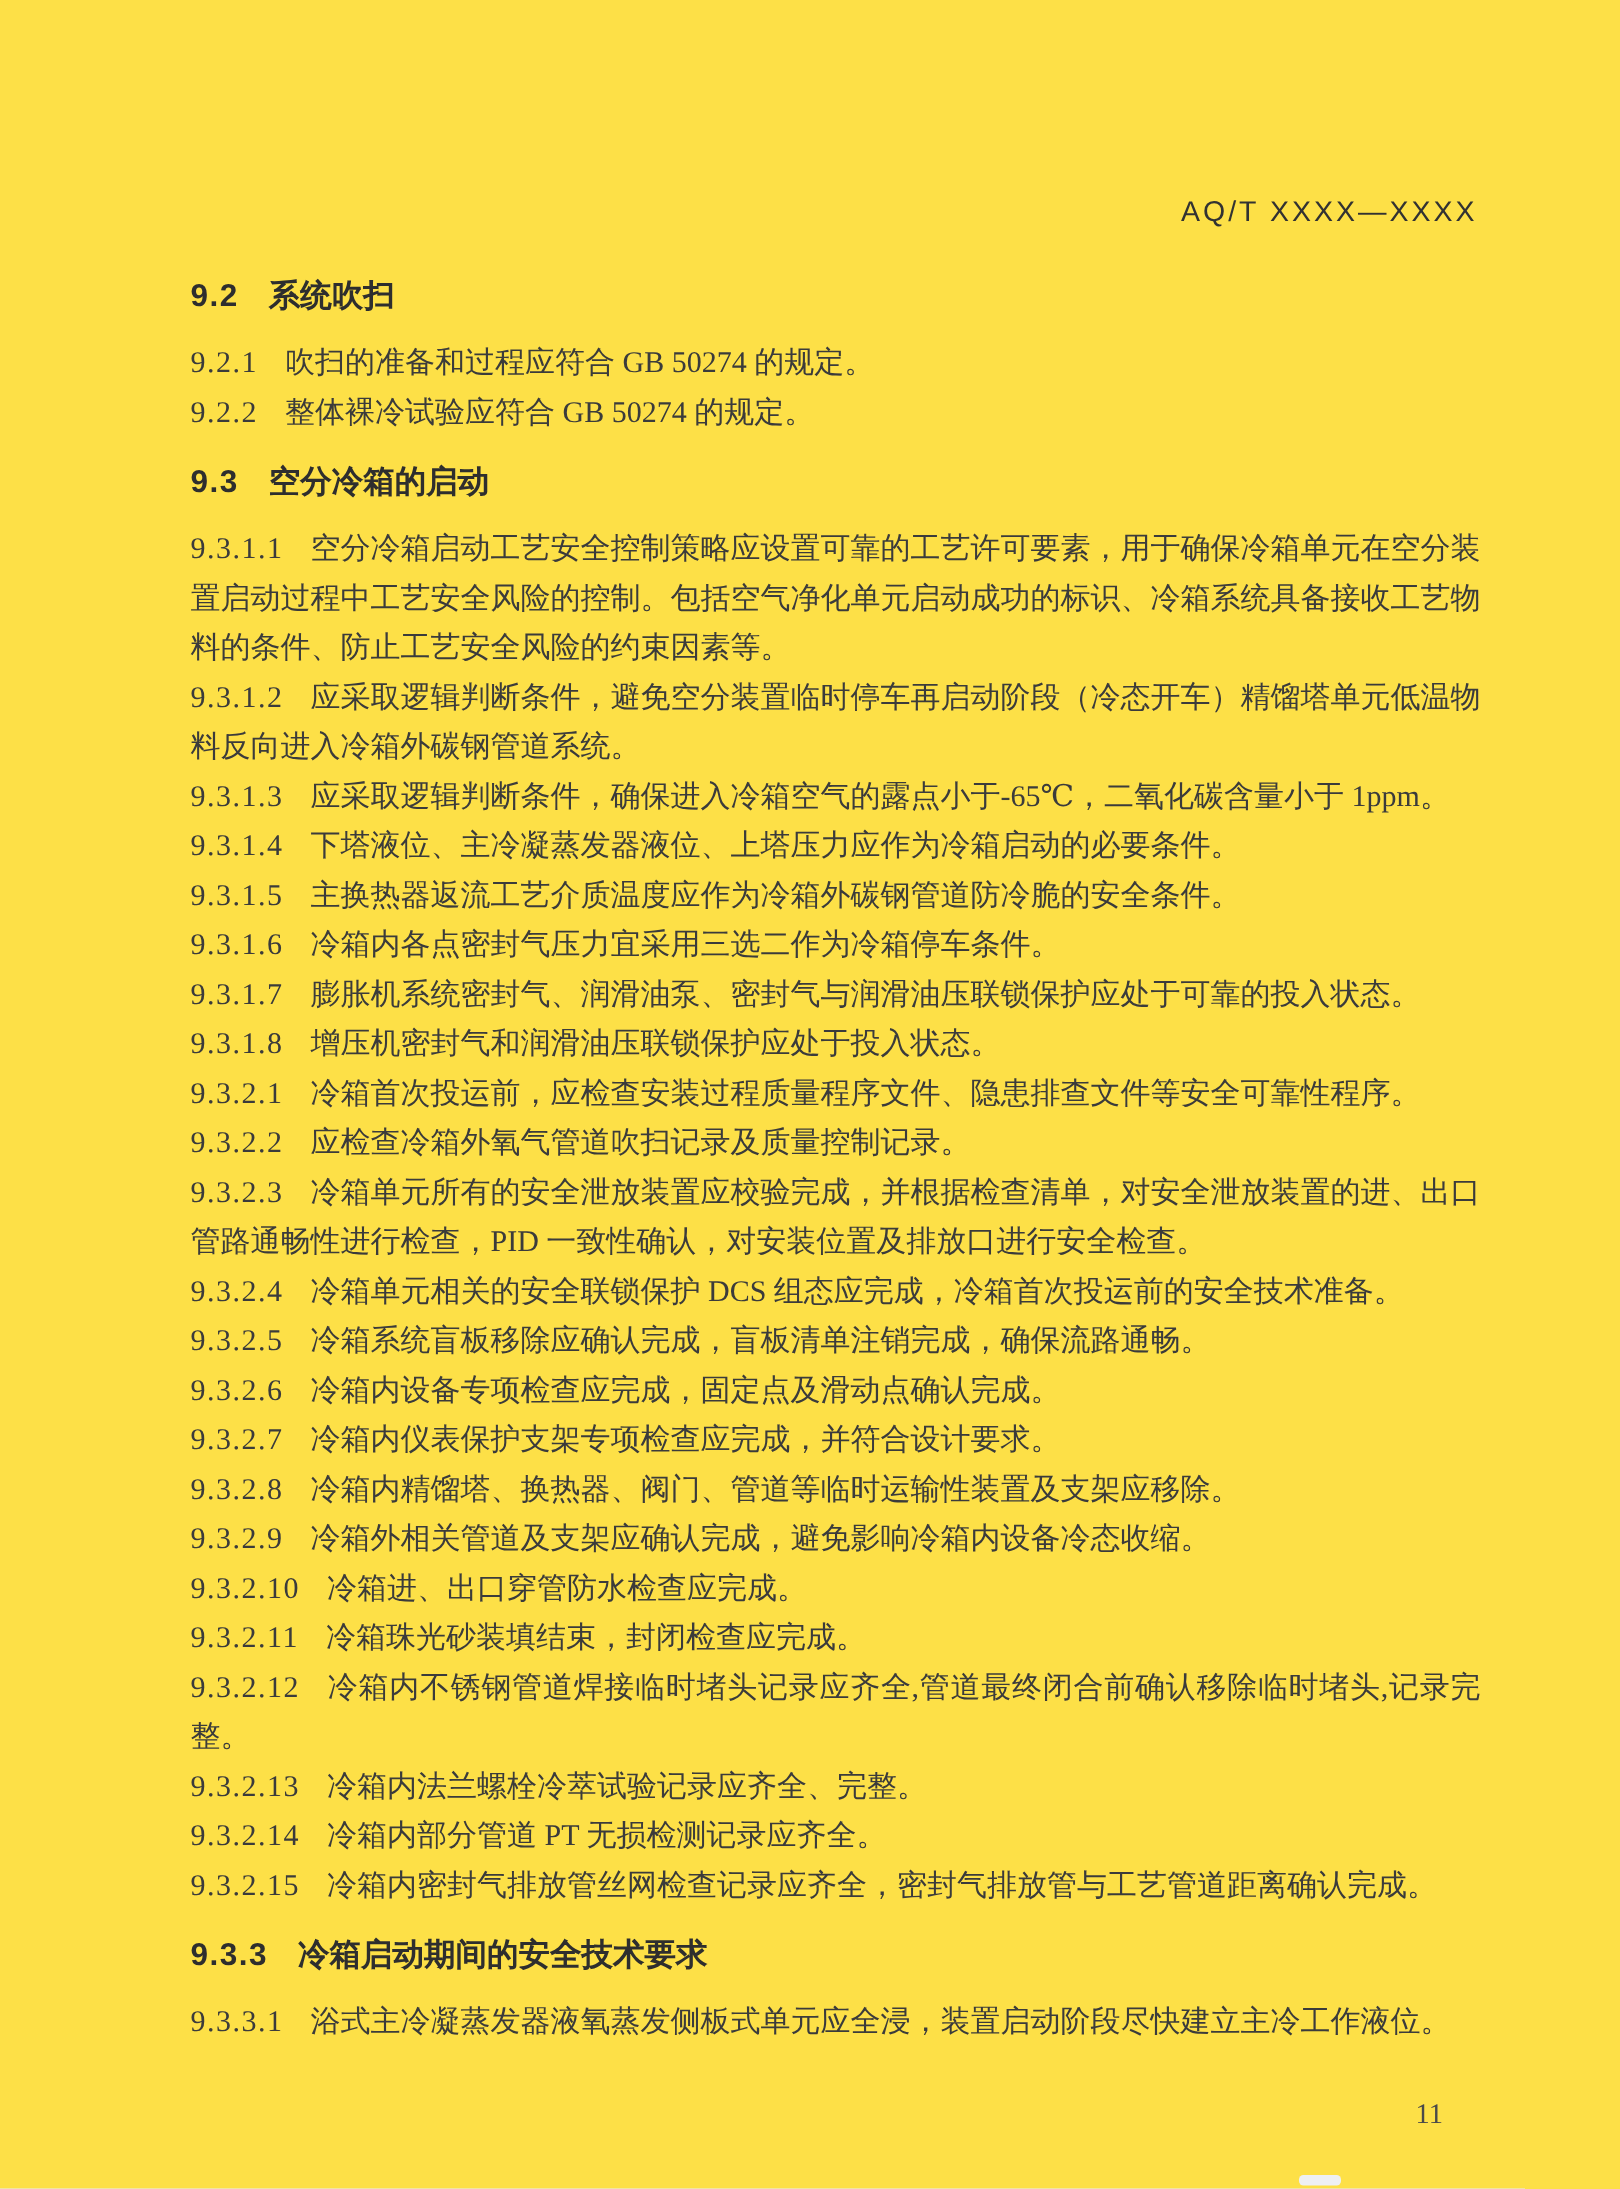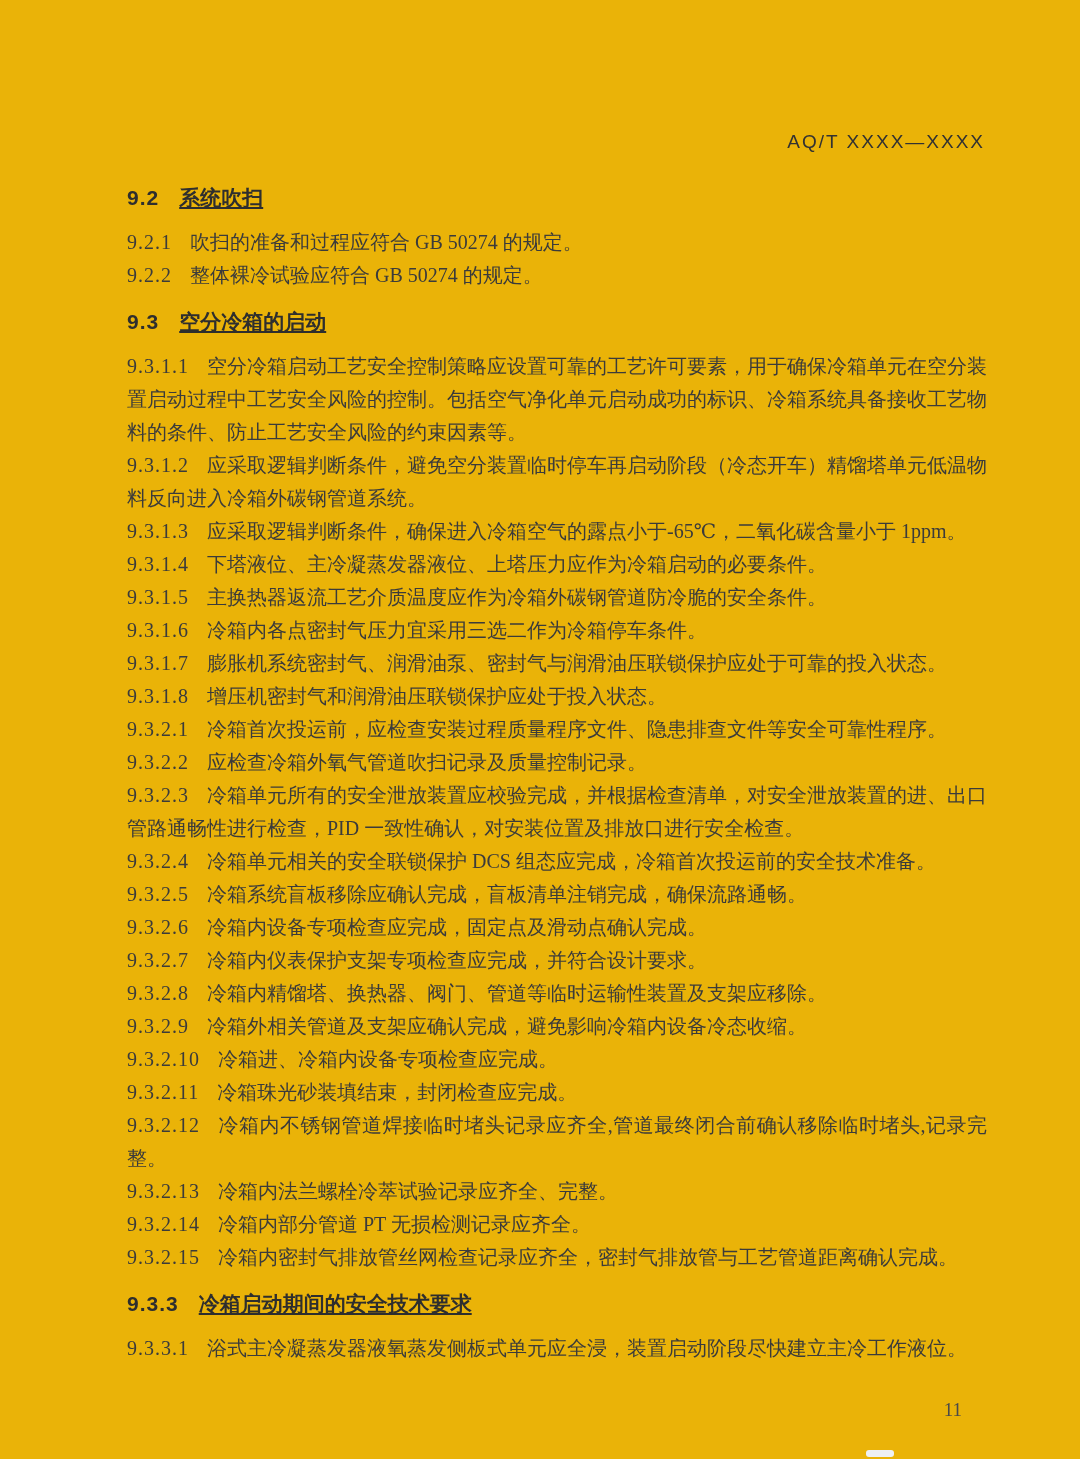--- a/index.html
+++ b/index.html
@@ -5,21 +5,21 @@
   html, body {
     margin: 0;
     padding: 0;
     background: #e9e9e9;
   }
   .page {
     position: relative;
     width: 1080px;
     height: 1459px;
     margin: 0 auto;
-    background: #eab308;
+    background: #fde047;
     overflow: hidden;
     color: #3b3b3b;
     font-family: "Liberation Serif", "DejaVu Serif", serif;
   }
   .doc-ref {
     position: absolute;
     top: 131px;
     right: 95px;
     font-family: "Liberation Sans", "DejaVu Sans", sans-serif;
     font-size: 19px;
@@ -52,21 +52,20 @@
   }
   .h2, .h3 {
     font-family: "Liberation Sans", "DejaVu Sans", sans-serif;
     font-weight: 700;
     font-size: 21px;
     line-height: 33px;
     color: #2e2e2e;
     margin-top: 13px;
     margin-bottom: 12px;
     text-align: left;
-    text-decoration: underline;
   }
   .h2 .num, .h3 .num {
     margin-right: 20px;
   }
   .page-number {
     position: absolute;
     top: 1399px;
     right: 118px;
     font-size: 19px;
     color: #4a4a4a;
@@ -102,21 +101,21 @@
       <div class="block para"><span class="num">9.3.1.8</span><span class="txt">增压机密封气和润滑油压联锁保护应处于投入状态。</span></div>
       <div class="block para"><span class="num">9.3.2.1</span><span class="txt">冷箱首次投运前，应检查安装过程质量程序文件、隐患排查文件等安全可靠性程序。</span></div>
       <div class="block para"><span class="num">9.3.2.2</span><span class="txt">应检查冷箱外氧气管道吹扫记录及质量控制记录。</span></div>
       <div class="block para"><span class="num">9.3.2.3</span><span class="txt">冷箱单元所有的安全泄放装置应校验完成，并根据检查清单，对安全泄放装置的进、出口管路通畅性进行检查，PID 一致性确认，对安装位置及排放口进行安全检查。</span></div>
       <div class="block para"><span class="num">9.3.2.4</span><span class="txt">冷箱单元相关的安全联锁保护 DCS 组态应完成，冷箱首次投运前的安全技术准备。</span></div>
       <div class="block para"><span class="num">9.3.2.5</span><span class="txt">冷箱系统盲板移除应确认完成，盲板清单注销完成，确保流路通畅。</span></div>
       <div class="block para"><span class="num">9.3.2.6</span><span class="txt">冷箱内设备专项检查应完成，固定点及滑动点确认完成。</span></div>
       <div class="block para"><span class="num">9.3.2.7</span><span class="txt">冷箱内仪表保护支架专项检查应完成，并符合设计要求。</span></div>
       <div class="block para"><span class="num">9.3.2.8</span><span class="txt">冷箱内精馏塔、换热器、阀门、管道等临时运输性装置及支架应移除。</span></div>
       <div class="block para"><span class="num">9.3.2.9</span><span class="txt">冷箱外相关管道及支架应确认完成，避免影响冷箱内设备冷态收缩。</span></div>
-      <div class="block para"><span class="num">9.3.2.10</span><span class="txt">冷箱进、冷箱内设备专项检查应完成。</span></div>
+      <div class="block para"><span class="num">9.3.2.10</span><span class="txt">冷箱进、出口穿管防水检查应完成。</span></div>
       <div class="block para"><span class="num">9.3.2.11</span><span class="txt">冷箱珠光砂装填结束，封闭检查应完成。</span></div>
       <div class="block para"><span class="num">9.3.2.12</span><span class="txt">冷箱内不锈钢管道焊接临时堵头记录应齐全,管道最终闭合前确认移除临时堵头,记录完整。</span></div>
       <div class="block para"><span class="num">9.3.2.13</span><span class="txt">冷箱内法兰螺栓冷萃试验记录应齐全、完整。</span></div>
       <div class="block para"><span class="num">9.3.2.14</span><span class="txt">冷箱内部分管道 PT 无损检测记录应齐全。</span></div>
       <div class="block para"><span class="num">9.3.2.15</span><span class="txt">冷箱内密封气排放管丝网检查记录应齐全，密封气排放管与工艺管道距离确认完成。</span></div>
       <div class="block h3"><span class="num">9.3.3</span><span class="txt">冷箱启动期间的安全技术要求</span></div>
       <div class="block para"><span class="num">9.3.3.1</span><span class="txt">浴式主冷凝蒸发器液氧蒸发侧板式单元应全浸，装置启动阶段尽快建立主冷工作液位。</span></div>
     </main>
 
   <div class="page-number">11</div>

